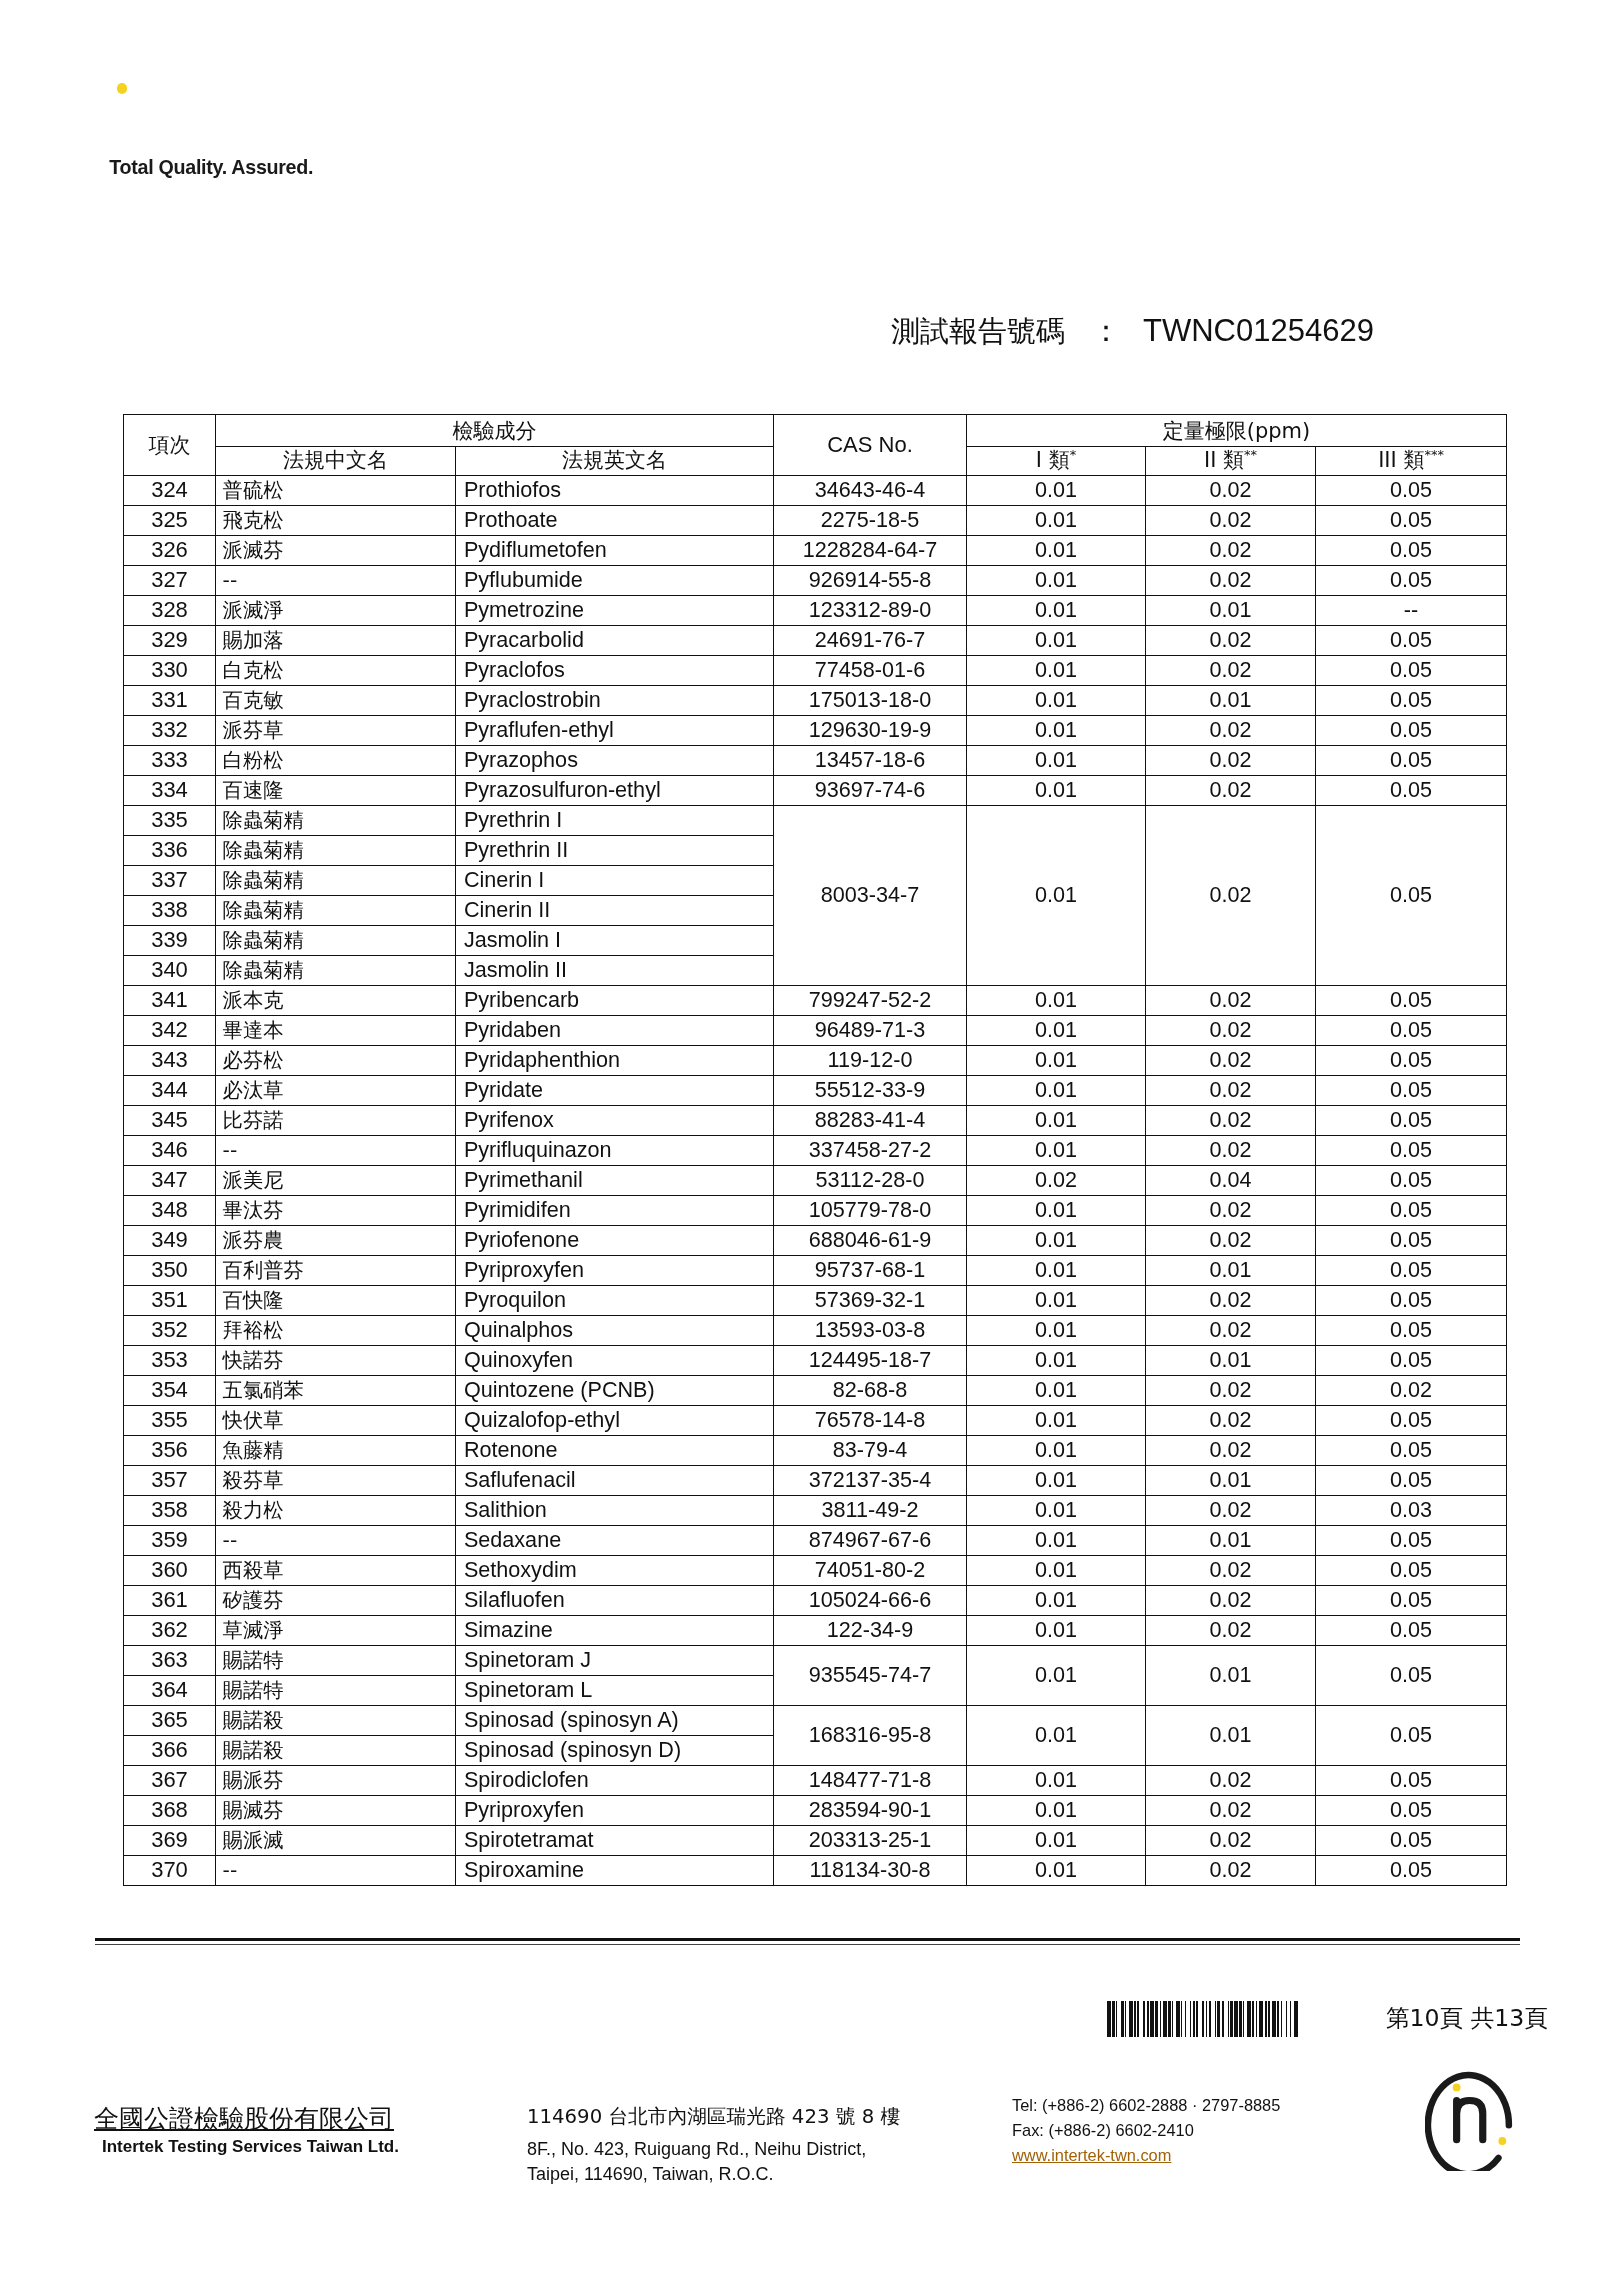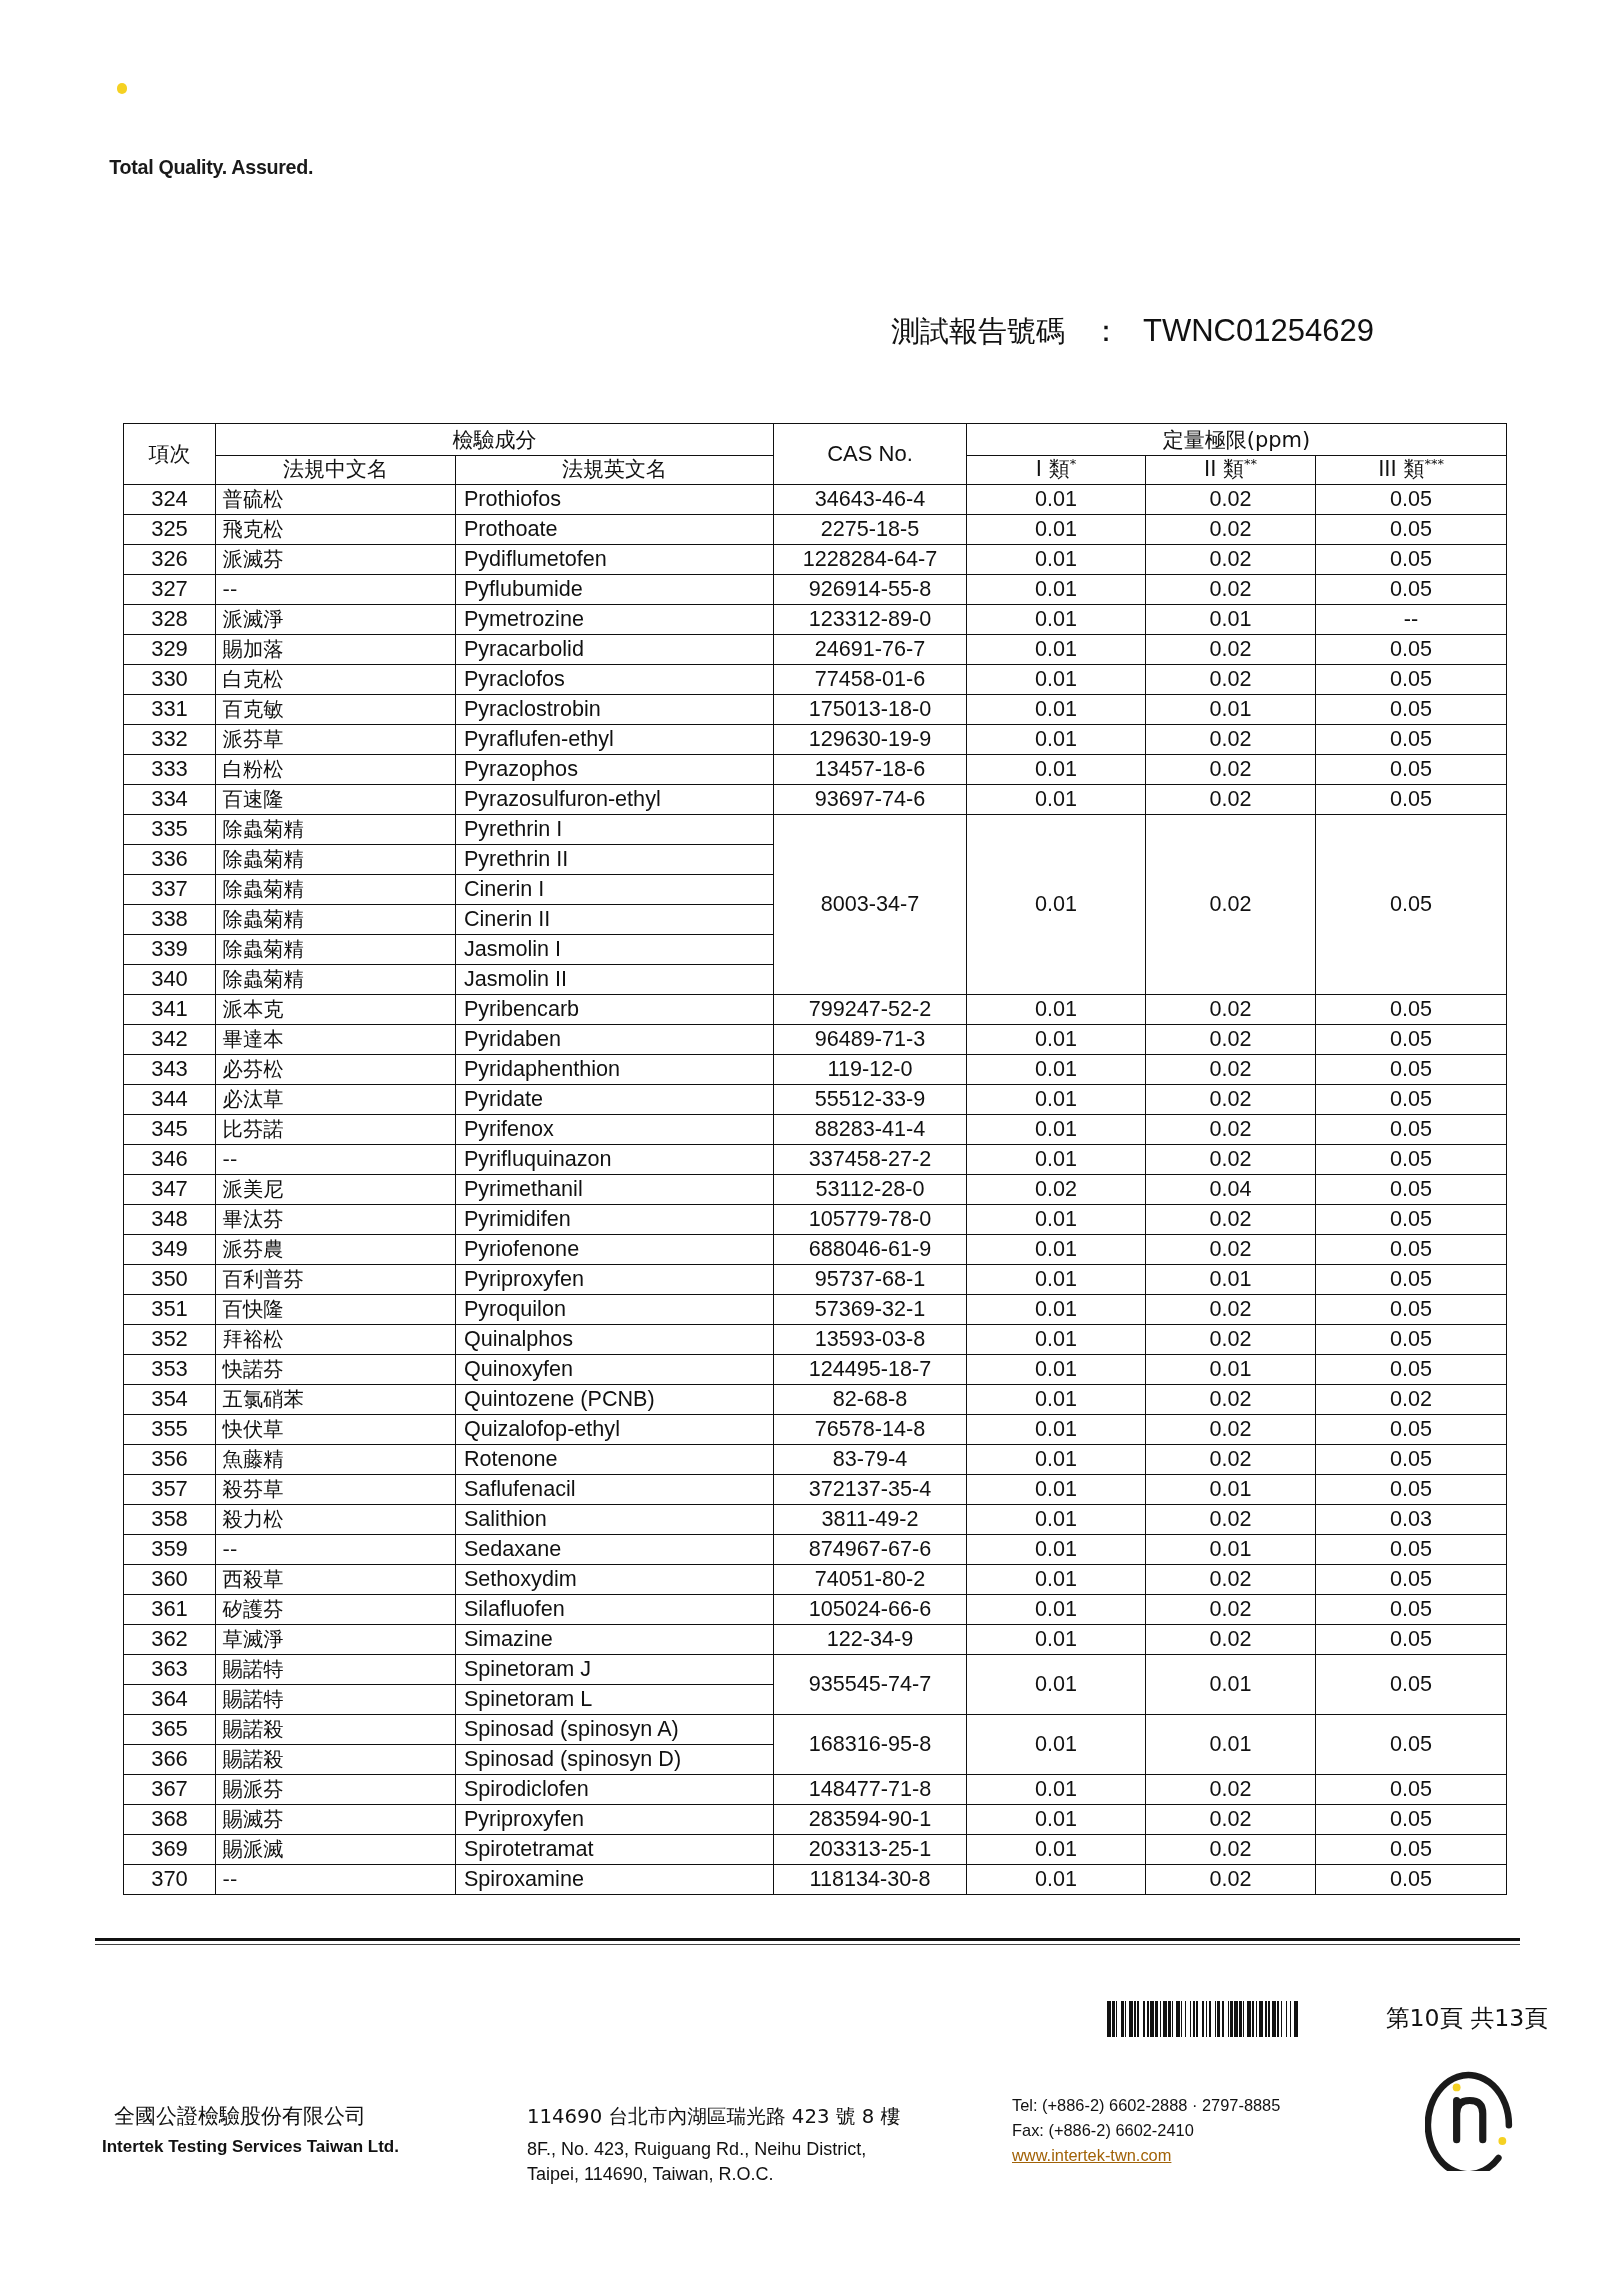--- a/index.html
+++ b/index.html
@@ -15,21 +15,21 @@
   .logo-tag { position:absolute; left:1.3px; top:84px; font-family:"Liberation Sans",sans-serif; font-weight:bold;
               font-size:19.7px; color:#1a1a1a; letter-spacing:-0.3px; }
 
   
   .report-no { left:891px; top:311px; font-size:30px; color:#111; white-space:nowrap; }
   .report-no .lbl { font-family:"DejaVu Sans",sans-serif; font-size:29px; }
   .report-no .colon { display:inline-block; margin:0 22px 0 26px; }
   .report-no .val { font-family:"Liberation Sans",sans-serif; font-size:31px; }
 
   
-  table.results { position:absolute; left:123px; top:423px; width:1384px; border-collapse:collapse;
+  table.results { position:absolute; left:123px; top:414px; width:1384px; border-collapse:collapse;
                   table-layout:fixed; font-family:"Liberation Sans",sans-serif; font-size:21.6px; }
   table.results td, table.results th { border:1.3px solid #111; padding:0; height:29px; line-height:26px;
                   overflow:hidden; white-space:nowrap; font-weight:normal; }
   table.results thead th { font-family:"DejaVu Sans",sans-serif; font-size:21px; text-align:center; }
   table.results thead tr.h1 th { height:31px; }
   table.results thead tr.h2 th { height:27.5px; line-height:25px; }
   td.idx { text-align:center; font-size:22px; }
   td.zh { text-align:left; padding-left:6.6px !important; font-family:"DejaVu Sans",sans-serif; font-size:20.3px; }
   td.en { text-align:left; padding-left:7.9px !important; }
   td.cas, td.num { text-align:center; }
@@ -38,21 +38,21 @@
   
   .rule1 { left:95px; top:1938px; width:1425px; height:3.3px; background:#111; }
   .rule2 { left:95px; top:1944px; width:1425px; height:1.3px; background:#444; }
 
   
   .barcode { left:1107px; top:2001px; width:259px; height:36px; display:flex; gap:0; }
   .barcode span { display:block; height:100%; background:#111; }
   .page-no { left:1386px; top:2002px; font-family:"DejaVu Sans",sans-serif; font-size:23.6px; white-space:nowrap; }
 
   
-  .co-zh { left:114px; top:2102px; font-family:"DejaVu Sans",sans-serif; font-size:21px; }
+  .co-zh { left:94px; top:2102px; font-family:"DejaVu Sans",sans-serif; font-size:25px;text-decoration:underline; }
   .co-en { left:102px; top:2137px; font-family:"Liberation Sans",sans-serif; font-weight:bold; font-size:17px; }
   .addr-zh { left:527px; top:2103px; font-family:"DejaVu Sans",sans-serif; font-size:19.7px; white-space:nowrap; }
   .addr-en1 { left:527px; top:2139px; font-family:"Liberation Sans",sans-serif; font-size:18px; white-space:nowrap; }
   .addr-en2 { left:527px; top:2164px; font-family:"Liberation Sans",sans-serif; font-size:18px; white-space:nowrap; }
   .tel { left:1012px; top:2096px; font-family:"Liberation Sans",sans-serif; font-size:16.4px; white-space:nowrap; }
   .fax { left:1012px; top:2121px; font-family:"Liberation Sans",sans-serif; font-size:16.4px; white-space:nowrap; }
   .web { left:1012px; top:2146px; font-family:"Liberation Sans",sans-serif; font-size:16.4px; color:#a16207;
          text-decoration:underline; white-space:nowrap; }
   .emblem { left:1425px; top:2060px; width:92px; height:111px; }
 </style>

